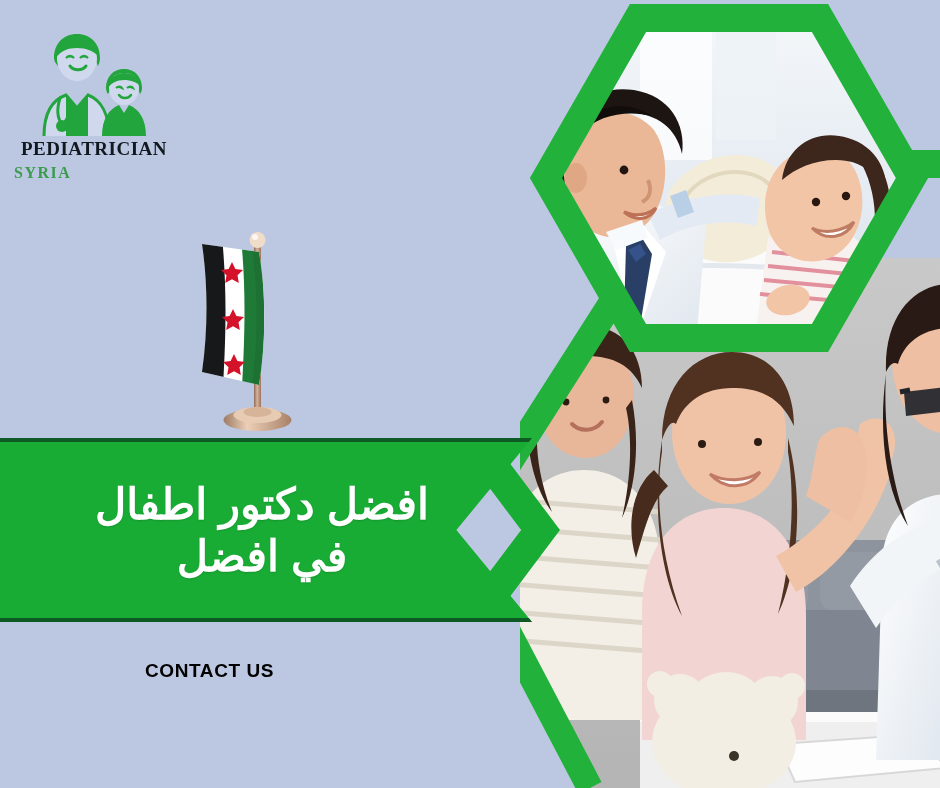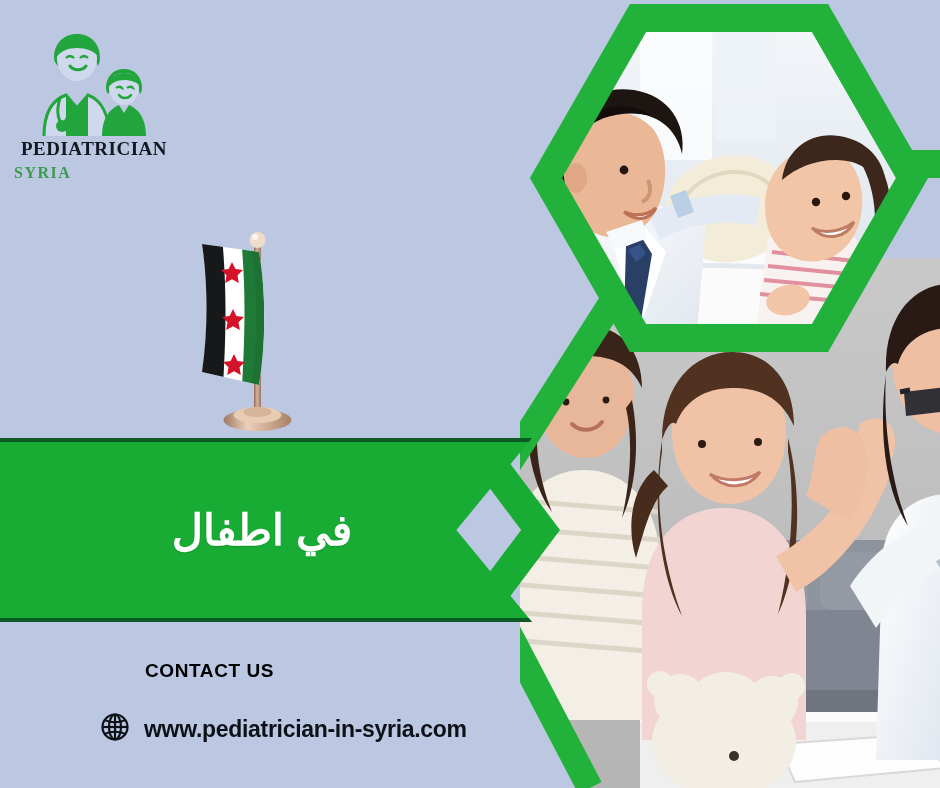--- a/index.html
+++ b/index.html
@@ -411,34 +411,22 @@
 
       <path d="M118 18 L300 18 L392 178 L300 338 L118 338 L26 178 Z" fill="none" stroke="#22b23c" stroke-width="28" stroke-linejoin="miter"></path>
 
       <path d="M376 150 L420 150 L420 178 L392 178 Z" fill="#22b23c"></path>
     </svg>
   </div>
 
   <div id="banner-chevron"></div>
   <div id="banner">
     <div id="banner-inner">
-      <div class="banner-line">في اطفال</div>
+      <div class="banner-line">افضل دكتور اطفال</div>
+      <div class="banner-line">في افضل</div>
     </div>
   </div>
 
   <div id="contact-block">
     <div id="contact-label">CONTACT US</div>
-    <div id="contact-row">
-      <span id="globe-icon">
-        <svg width="30" height="30" viewBox="0 0 30 30" aria-hidden="true">
-          <circle cx="15" cy="15" r="12.5" fill="none" stroke="#0c1118" stroke-width="2.2"></circle>
-          <ellipse cx="15" cy="15" rx="6" ry="12.5" fill="none" stroke="#0c1118" stroke-width="2.2"></ellipse>
-          <line x1="2.5" y1="15" x2="27.5" y2="15" stroke="#0c1118" stroke-width="2.2"></line>
-          <line x1="15" y1="2.5" x2="15" y2="27.5" stroke="#0c1118" stroke-width="2.2"></line>
-          <path d="M5 8.2 C 10 11, 20 11, 25 8.2" fill="none" stroke="#0c1118" stroke-width="2"></path>
-          <path d="M5 21.8 C 10 19, 20 19, 25 21.8" fill="none" stroke="#0c1118" stroke-width="2"></path>
-        </svg>
-      </span>
-      <span id="site-url">www.pediatrician-in-syria.com</span>
-    </div>
   </div>
 
 </div>
 
 </body></html>

